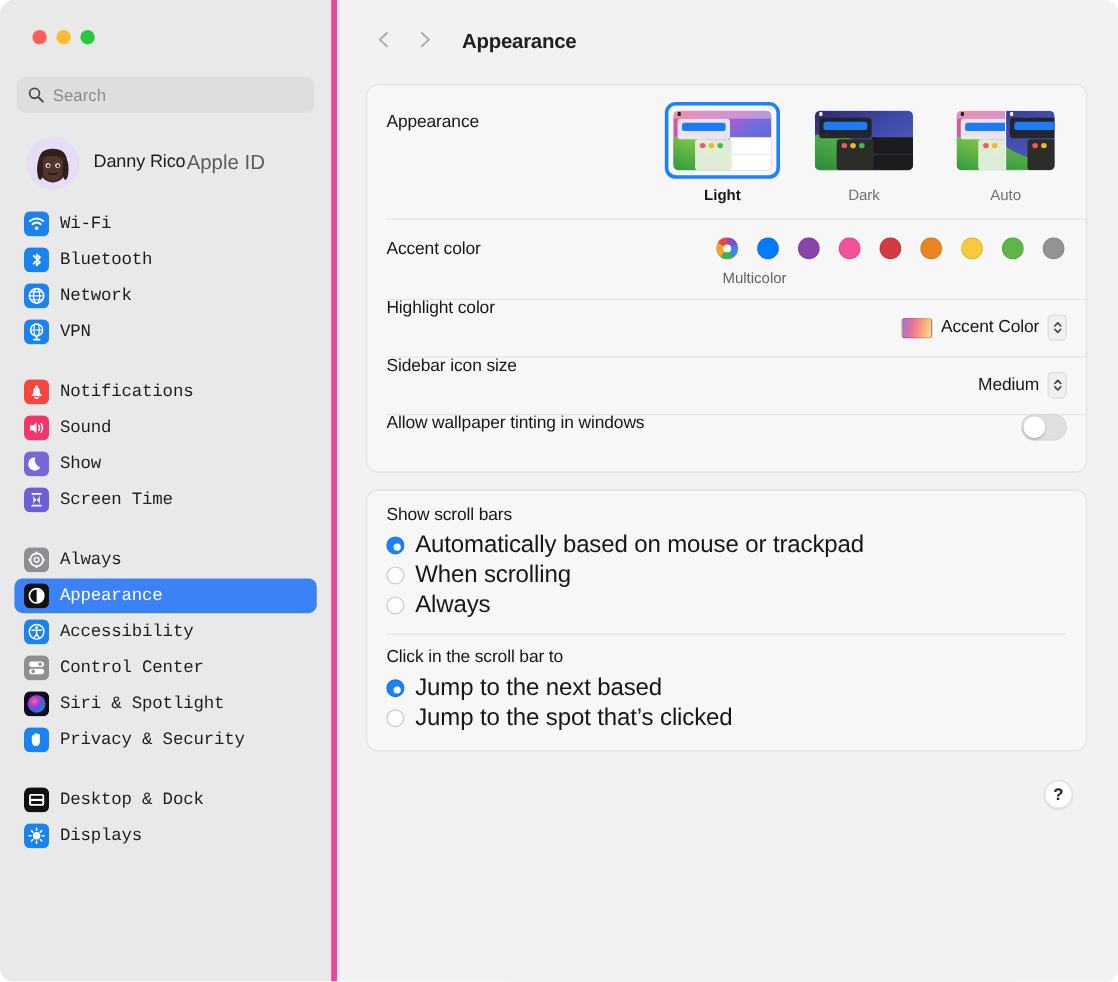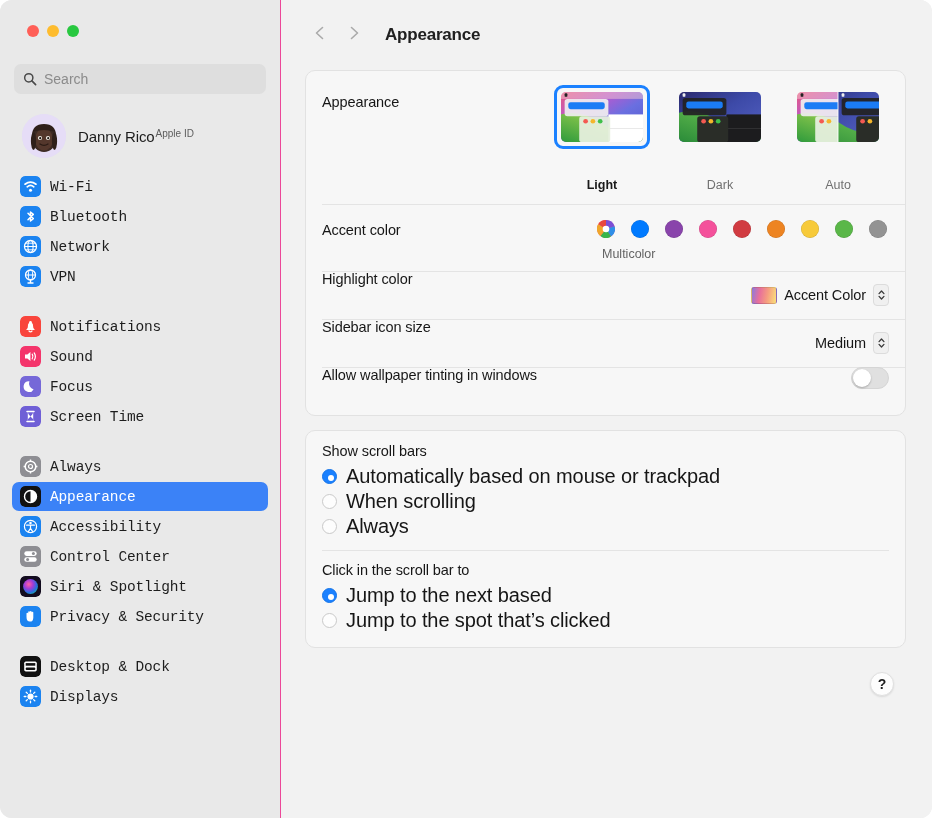--- a/index.html
+++ b/index.html
@@ -20,21 +20,21 @@
     background: #ececec;
     border-radius: 12px;
     overflow: hidden;
   }
 
   
   .sidebar {
     width: 281px;
     height: 818px;
     background: #e9e9e9;
-    border-right: 1px solid #ec4899;
+    border-right: 5px solid #ec4899;
     position: relative;
     padding: 0 12px;
     overflow: hidden;
     flex: 0 0 281px;
   }
 
   .traffic-lights {
     display: flex;
     gap: 8px;
     padding: 25px 0 0 15px;
@@ -76,21 +76,21 @@
   }
   .avatar {
     width: 44px; height: 44px; border-radius: 50%;
     background: #e3dcf5;
     flex: 0 0 44px;
     display: flex; align-items: center; justify-content: center;
     overflow: hidden;
   }
   .account-text { display: flex; flex-direction: row; gap: 1px; }
   .account-name { font-size: 15px; color: #1c1c1c; letter-spacing: -0.1px;}
-  .account-sub  { font-size: 10px; color: #5d5d5d; }
+  .account-sub  { font-size: 17px; color: #5d5d5d; }
 
   .nav-group { margin-top: 6px; }
   .nav-gap { height: 14px; }
 
   .nav-item {
     display: flex; align-items: center; gap: 9px;
     height: 29px;
     padding: 0 8px;
     border-radius: 7px;
     margin: 1px 0;
@@ -182,21 +182,21 @@
     border: 3px solid transparent;
     display: block;
   }
   .theme.active .theme-frame { border-color: #1b81ff; }
   .thumb {
     width: 100%; height: 100%;
     border-radius: 5px;
     overflow: hidden;
     display: block;
   }
-  .theme-name { font-size: 12.5px; color: #707070; margin-top: 22px; }
+  .theme-name { font-size: 12.5px; color: #707070; }
   .theme.active .theme-name { color: #1a1a1a; font-weight: bold; }
 
   
   .accent-row {
     padding: 12px 16px 10px 16px;
     align-items: flex-start;
     min-height: 62px;
   }
   .accent-row .row-label { padding-top: 6px; }
   .accent-wrap { display: flex; flex-direction: column; align-items: flex-start; }
@@ -414,21 +414,21 @@
         </span>
         <span class="nav-label">Sound</span>
       </div>
       <div class="nav-item">
         <span class="nav-icon">
           <svg viewBox="0 0 21 21" width="21" height="21">
             <rect width="21" height="21" rx="5" fill="#7668d8"></rect>
             <path d="M13.6 13.4 A5.4 5.4 0 1 1 9.4 5.2 A6.3 6.3 0 0 0 13.6 13.4 z" fill="#fff"></path>
           </svg>
         </span>
-        <span class="nav-label">Focus</span>
+        <span class="nav-label">Show</span>
       </div>
       <div class="nav-item">
         <span class="nav-icon">
           <svg viewBox="0 0 21 21" width="21" height="21">
             <rect width="21" height="21" rx="5" fill="#6f5fd6"></rect>
             <path d="M7 5.6 h7 M7 15.4 h7" stroke="#fff" stroke-width="1.5" stroke-linecap="round"></path>
             <path d="M7.8 5.6 q0 3.2 2.7 4.9 q-2.7 1.7-2.7 4.9 M13.2 5.6 q0 3.2-2.7 4.9 q2.7 1.7 2.7 4.9" fill="#fff"></path>
           </svg>
         </span>
         <span class="nav-label">Screen Time</span>

